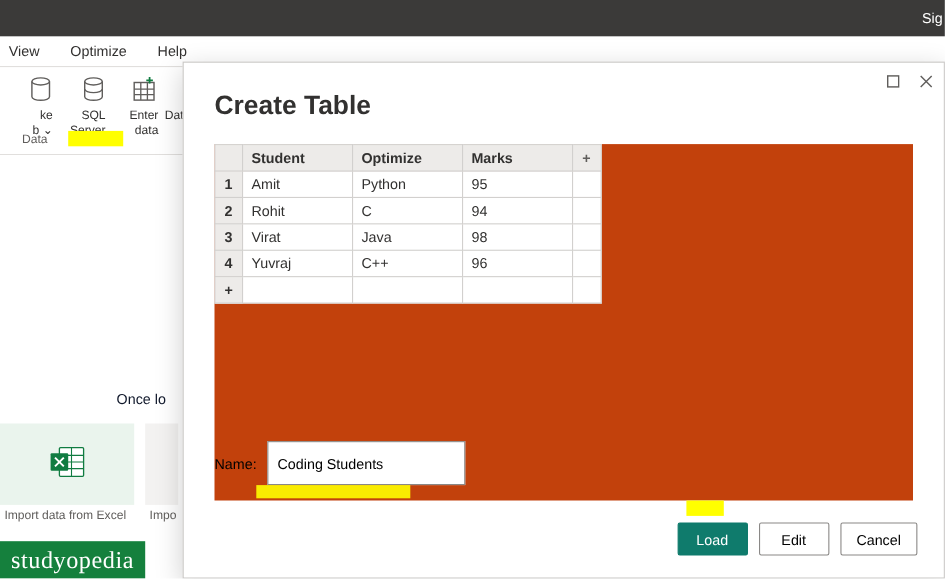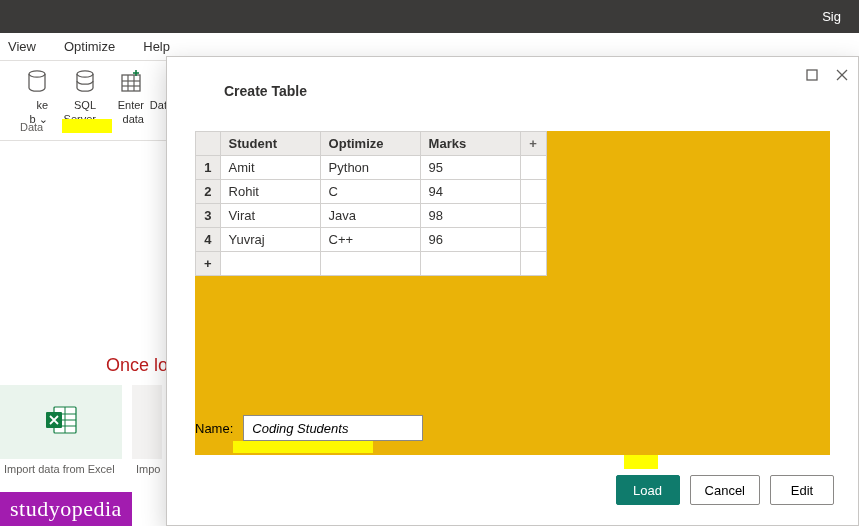--- a/index.html
+++ b/index.html
@@ -3,60 +3,60 @@
 <meta charset="utf-8">
 <style>
   * { box-sizing: border-box; margin: 0; padding: 0; font-family: "Segoe UI", -apple-system, sans-serif; }
   body { width: 859px; height: 526px; overflow: hidden; background: #fff; position: relative; }
 
   
   .title-bar { height: 33px; background: #3b3a39; display: flex; align-items: center; }
   .search-box { margin-left: 210px; width: 400px; height: 24px; background: #605e5c; border-radius: 2px; display: flex; align-items: center; padding: 0 8px; gap: 8px; }
   .search-icon svg { display: block; }
   .search-ph { color: #e1dfdd; font-size: 13px; flex: 1; }
-  .sign { margin-left: auto; margin-right: 18px; color: #fff; font-size: 13px; }
+  .sign { margin-left: auto; margin-right: 2px; color: #fff; font-size: 13px; }
 
   
   .menu-row { height: 28px; display: flex; align-items: center; gap: 28px; padding: 0 8px; border-bottom: 1px solid #e1dfdd; font-size: 13px; color: #323130; }
 
   
   .ribbon { height: 80px; border-bottom: 1px solid #e1dfdd; display: flex; align-items: flex-start; padding-top: 6px; position: relative; }
   .rbtn { width: 48px; display: flex; flex-direction: column; align-items: flex-end; gap: 2px; font-size: 11px; color: #323130; text-align: center; line-height: 1.1; }
   .rbtn .ico { height: 30px; display: flex; align-items: center; justify-content: center; }
   .highlight-enter { position: absolute; left: 62px; top: 58px; width: 50px; height: 14px; background: #ffff00; }
   .group-label { position: absolute; left: 20px; top: 60px; font-size: 11px; color: #605e5c; }
 
   
   .canvas { position: absolute; left: 0; top: 141px; right: 0; bottom: 0; background: #fff; }
-  .once { position: absolute; left: 106px; top: 214px; font-size: 18px; color: #b91c1c; }
+  .once { position: absolute; left: 106px; top: 214px; font-size: 13px; color: #0f172a; }
   .card { position: absolute; left: 0; top: 244px; width: 122px; height: 74px; background: #eaf4ed; display: flex; align-items: center; justify-content: center; }
   .card-label { position: absolute; left: 4px; top: 322px; font-size: 11px; color: #605e5c; }
   .card2 { position: absolute; left: 132px; top: 244px; width: 30px; height: 74px; background: #f3f2f1; }
   .card2-label { position: absolute; left: 136px; top: 322px; font-size: 11px; color: #605e5c; }
 
   
-  .watermark { position: absolute; left: 0; bottom: 0; background: #a21caf; color: #fff; padding: 4px 10px; font-family: Georgia, serif; font-size: 22px; letter-spacing: 0.5px; }
+  .watermark { position: absolute; left: 0; bottom: 0; background: #15803d; color: #fff; padding: 4px 10px; font-family: Georgia, serif; font-size: 22px; letter-spacing: 0.5px; }
 
   
   .dialog { position: absolute; left: 166px; top: 56px; right: 0; bottom: 0; background: #fff; border: 1px solid #c8c6c4; box-shadow: 0 8px 24px rgba(0,0,0,0.2); }
   .dlg-ctrls { position: absolute; right: 10px; top: 10px; display: flex; gap: 18px; color: #605e5c; }
-  .dlg-title { position: absolute; left: 28px; top: 26px; font-size: 14px; font-weight: 600; color: #323130; margin-left: 29px; }
-  .dlg-body { position: absolute; left: 28px; top: 74px; right: 28px; bottom: 70px; background: #eab308; }
+  .dlg-title { position: absolute; left: 28px; top: 26px; font-size: 24px; font-weight: 600; color: #323130; }
+  .dlg-body { position: absolute; left: 28px; top: 74px; right: 28px; bottom: 70px; background: #c2410c; }
 
   .grid { background: #fff; border-collapse: collapse; font-size: 13px; color: #323130; }
   .grid th, .grid td { border: 1px solid #d2d0ce; padding: 4px 8px; text-align: left; height: 22px; }
   .grid thead th { background: #edebe9; font-weight: 600; }
   .grid .rownum { background: #edebe9; text-align: center; width: 24px; font-weight: 600; }
   .grid th.add, .grid td.add { width: 26px; text-align: center; color: #605e5c; }
   .col-student { width: 100px; }
   .col-subject { width: 100px; }
   .col-marks { width: 100px; }
 
   .name-row { position: absolute; left: 28px; bottom: 84px; display: flex; align-items: center; gap: 10px; font-size: 13px; }
-  .name-input { width: 180px; height: 26px; border: 1px solid #8a8886; padding: 0 8px; font-size: 13px; font-style: italic; }
+  .name-input { width: 180px; height: 40px; border: 1px solid #8a8886; padding: 0 8px; font-size: 13px; }
   .name-hl { position: absolute; left: 66px; bottom: 72px; width: 140px; height: 12px; background: #ffff00; z-index: -0; opacity: 0.9; }
   .load-hl { position: absolute; right: 200px; bottom: 56px; width: 34px; height: 14px; background: #ffff00; }
 
   .dlg-buttons { position: absolute; right: 24px; bottom: 20px; display: flex; gap: 10px; }
   .btn { min-width: 64px; height: 30px; padding: 0 14px; font-size: 13px; border: 1px solid #8a8886; background: #fff; border-radius: 2px; cursor: pointer; }
   .btn.primary { background: #0f7b6c; border-color: #0f7b6c; color: #fff; }
 </style>
 </head>
 <body>
 
@@ -208,16 +208,16 @@
 
   <div class="name-row">
     <span>Name:</span>
     <input class="name-input" value="Coding Students" style="">
   </div>
   <div class="name-hl"></div>
   <div class="load-hl"></div>
 
   <div class="dlg-buttons">
     <button class="btn primary">Load</button>
+    <button class="btn">Edit</button>
     <button class="btn">Cancel</button>
-    <button class="btn">Edit</button>
   </div>
 </div>
 
 </body></html>

